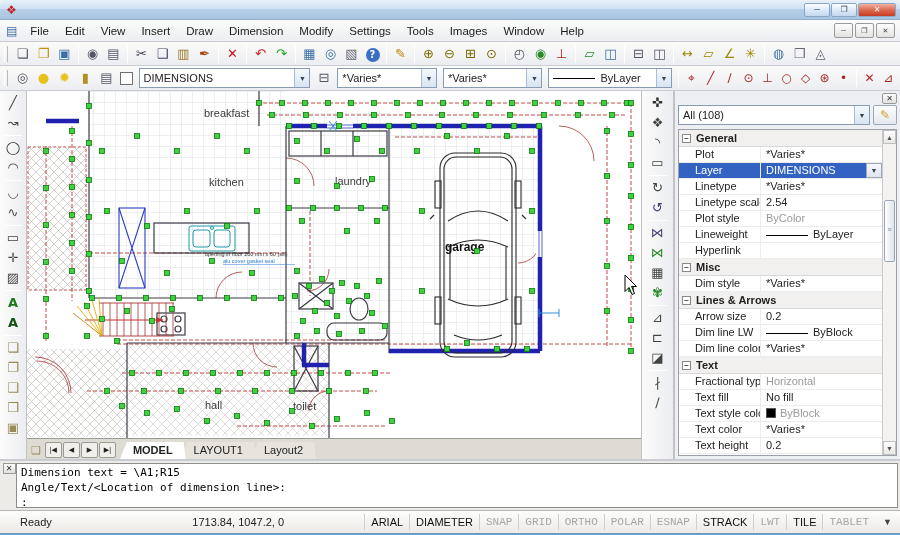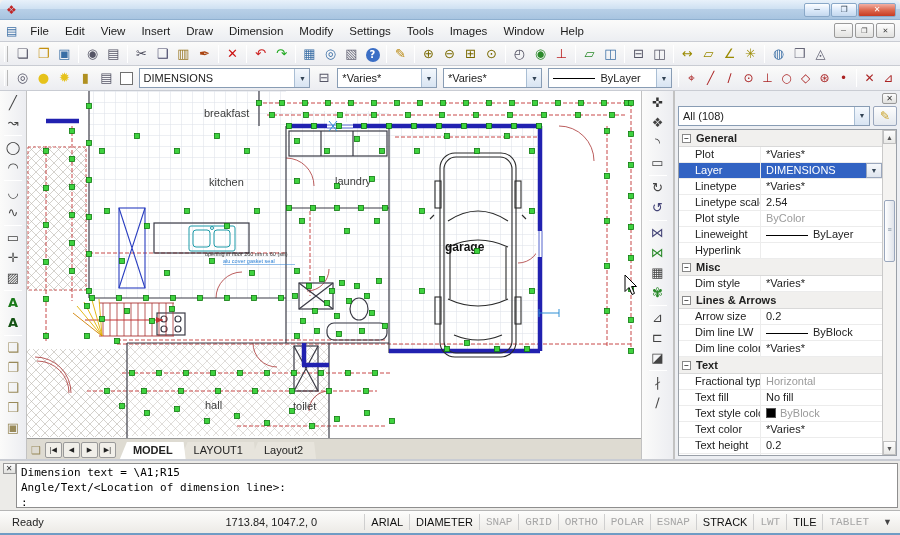--- a/index.html
+++ b/index.html
@@ -63,21 +63,21 @@
     border:1px solid #9a9a9a; margin:0 1px 1px 0; border-radius:2px; padding:0; }
   .tab { position:relative; padding:2px 13px 3px; font-size:11px; color:#222; background:#e7e4dc; margin-left:-5px;
     clip-path:polygon(7px 0, calc(100% - 2px) 0, 100% 100%, 0 100%); }
   .tab.active { background:#fff; font-weight:bold; z-index:2; }
 
   
   .props { width:226px; background:#edeff3; display:flex; flex-direction:column; border-left:1px solid #c2c2c2; }
   .pclose { height:13px; display:flex; justify-content:flex-end; align-items:center; padding:1px 3px 0; }
   .pclose .x { width:15px; height:11px; font-size:8px; line-height:9px; text-align:center; color:#333; background:linear-gradient(#fdfdfd,#e0e0de);
     border:1px solid #999; border-radius:2px; padding:0; }
-  .pcombo-row { height:24px; display:flex; align-items:center; padding:1px 3px 2px; }
+  .pcombo-row { height:24px; display:flex; padding:1px 3px 2px; }
   .pcombo-row .combo { flex:1; margin:0 3px 0 0; }
   .filterb { width:24px; height:20px; background:linear-gradient(#fdfdfd,#e4e8ee); border:1px solid #9aa7bd; border-radius:2px;
     font-size:12px; color:#c8a024; padding:0; }
   .pgrid-wrap { flex:1; margin:1px 3px 3px; border:1px solid #9aa0a8; background:#fff; position:relative; overflow:hidden; }
   .pgrid { position:absolute; left:0; top:0; right:14px; bottom:0; overflow:hidden; }
   .psec { height:17px; line-height:16px; background:#f1f0ee; border-bottom:1px solid #d9d9d9; font-weight:bold; display:flex; align-items:center; }
   .cbox { width:9px; height:9px; border:1px solid #888; font-size:8px; line-height:7px; text-align:center; color:#444; margin:0 5px 0 3px; background:#fff; }
   .prow { display:flex; height:16px; line-height:15px; border-bottom:1px solid #ececec; }
   .plabel { width:82px; padding-left:16px; border-right:1px solid #ececec; color:#222; overflow:hidden; white-space:nowrap; }
   .pvalue { flex:1; padding-left:5px; position:relative; overflow:hidden; white-space:nowrap; }
@@ -95,22 +95,22 @@
 
   
   .cmd { flex:0 0 51px; height:51px; display:flex; border-top:2px solid #c9ccd3; background:#ecebe8; padding:2px; }
   .cmd-gutter { width:14px; display:flex; flex-direction:column; align-items:center; }
   .cmd-gutter .x { width:13px; height:11px; font-size:8px; line-height:9px; text-align:center; color:#333; background:linear-gradient(#fdfdfd,#e0e0de); border:1px solid #999; padding:0; }
   .cmd-text { flex:1; background:#fff; border:1px solid #8e8e8e; font-family:"DejaVu Sans Mono",monospace; font-size:11px; line-height:15px; padding:1px 4px; color:#000; }
 
   
   .statusbar { flex:0 0 23px; height:23px; display:flex; align-items:center; background:linear-gradient(#fdfdfc,#eceae6);
     border-top:1px solid #b5b5b5; font-size:11px; }
-  .ready { padding-left:12px; flex:1; }
-  .coords { padding:0 14px 0 0; width:172px;text-align:center; }
+  .ready { padding-left:20px; flex:1; }
+  .coords { padding:0 14px 0 0; width:172px; }
   .tg { padding:2px 6px; border-left:1px solid #cfcfcf; color:#111; white-space:nowrap; }
   .tg.inactive { color:#a6a6a6;font-family:Liberation Mono, monospace; }
   .sb-arr { padding:0 8px; color:#444; font-size:9px; }
 </style>
 </head>
 <body>
 
 <div class="window">
 
   <div class="titlebar">

